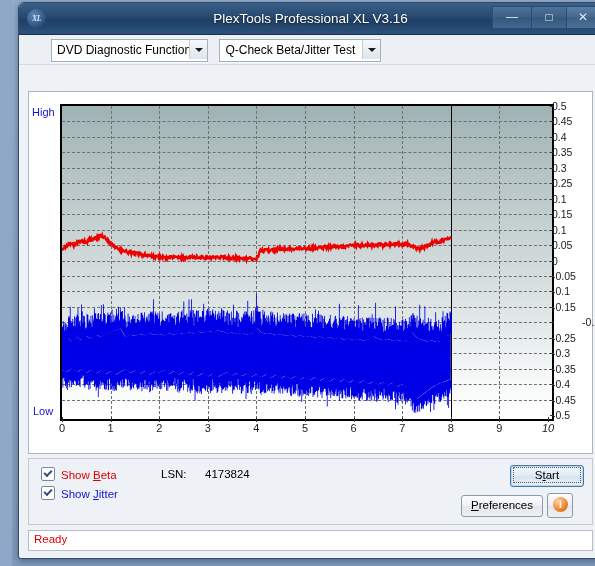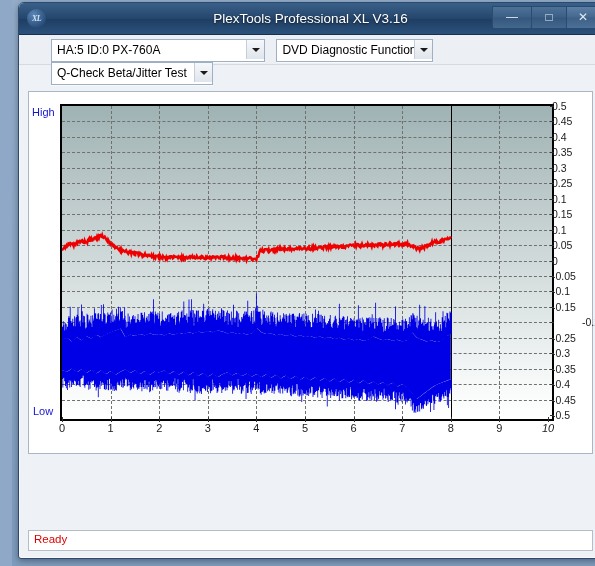--- a/index.html
+++ b/index.html
@@ -188,24 +188,20 @@
       <div class="winbtn" id="btn-max">
         <span class="glyph">□</span>
       </div>
       <div class="winbtn" id="btn-close">
         <span class="glyph">✕</span>
       </div>
     </div>
 
 
     <div id="toolbar">
-      <span class="combo" id="combo-drive">
-        <span class="val">HA:5 ID:0  PX-760A</span>
-        <span class="arrow"></span>
-      </span>
       <span class="combo" id="combo-func">
         <span class="val">DVD Diagnostic Functions</span>
         <span class="arrow"></span>
       </span>
       <span class="combo" id="combo-test">
         <span class="val">Q-Check Beta/Jitter Test</span>
         <span class="arrow"></span>
       </span>
     </div>
 
@@ -312,19 +308,36 @@
             <div class="xtickmark" style="left: 421.8px;"></div>
             <div class="xtick" style="left: 421.8px;">8</div>
             <div class="xtickmark" style="left: 470.4px;"></div>
             <div class="xtick" style="left: 470.4px;">9</div>
             <div class="xtickmark" style="left: 519px;"></div>
             <div class="xtick" style="left: 519px; font-style: italic;">10</div>
           </div>
       </div>
     </div>
 
+    <div id="controls">
+      <div class="cbrow" id="cb-beta-row">
+        <span class="cbox"></span><span class="cblabel-beta">Show <u>B</u>eta</span>
+      </div>
+      <div class="cbrow" id="cb-jitter-row">
+        <span class="cbox"></span><span class="cblabel-jitter">Show <u>J</u>itter</span>
+      </div>
+      <div id="lsn-label">LSN:</div>
+      <div id="lsn-value">4173824</div>
+      <div class="btn" id="btn-start">
+        <span class="inner">S<u>t</u>art</span>
+      </div>
+      <div class="btn" id="btn-prefs"><u>P</u>references</div>
+      <div class="btn" id="btn-info">
+        <span id="info-dot">i</span>
+      </div>
+    </div>
 
     <div id="statusbar">
       <div id="status-text">Ready</div>
     </div>
 
   </div>
 </div>
 
 </body></html>

